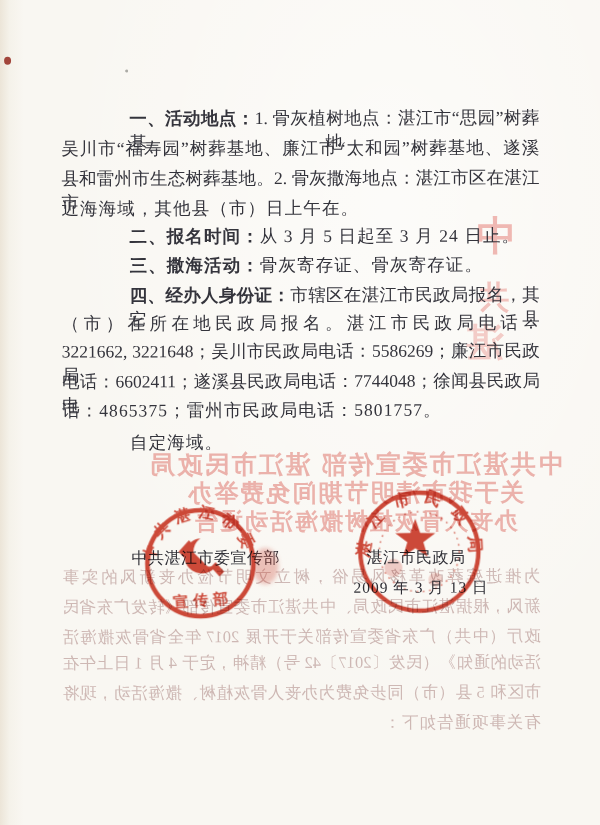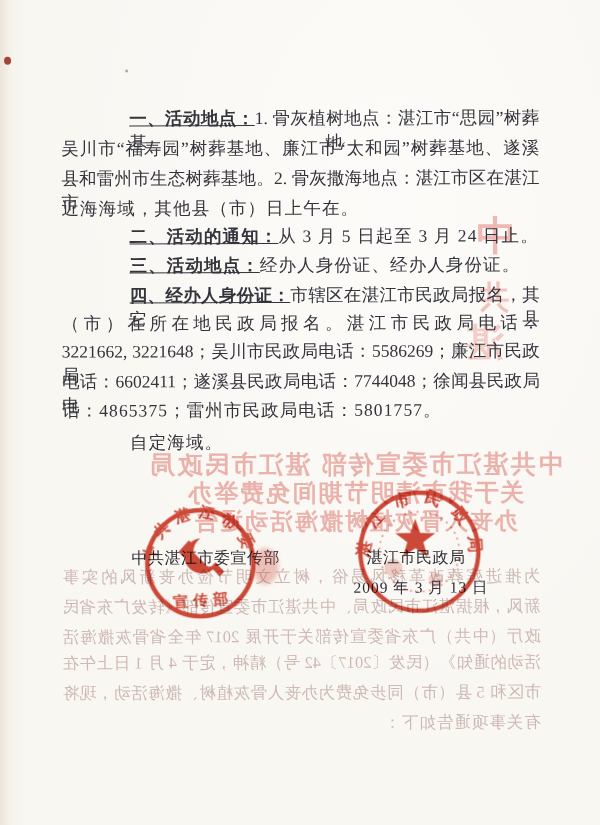--- a/index.html
+++ b/index.html
@@ -12,21 +12,21 @@
       #f9f7f2;
   }
   .tilt{position:absolute;inset:0;transform:rotate(-0.15deg);}
   
   .doc-line{
     position:absolute;left:62px;width:478px;height:24px;line-height:24px;
     font-size:17.5px;color:#34343c;letter-spacing:1.1px;white-space:nowrap;
   }
   .doc-line.indent{left:130px;width:410px;}
   .doc-line.just{text-align:justify;text-align-last:justify;letter-spacing:normal;white-space:normal;}
-  .seg-b{font-weight:700;text-decoration:underline;}
+  .seg-b{font-weight:700;}
   
   .sig{position:absolute;font-size:16px;color:#2e2e35;letter-spacing:.5px;white-space:nowrap;}
   .date{position:absolute;font-size:15.5px;color:#2e2e35;letter-spacing:1px;white-space:nowrap;}
   
   .ghost{transform:scaleX(-1);pointer-events:none;}
   .ghost-title{
     position:absolute;left:105px;width:500px;text-align:center;white-space:nowrap;
     font-family:"Liberation Sans","DejaVu Sans",sans-serif;font-weight:700;
     color:#e1837a;opacity:.6;letter-spacing:2px;
   }
@@ -64,22 +64,22 @@
         <div class="ghost margin-char" style="left: 474px; top: 216px; font-size: 40px; opacity: 0.8;">中</div>
         <div class="ghost margin-char" style="left: 478px; top: 282px; font-size: 31px; opacity: 0.68;">共</div>
         <div class="ghost margin-char" style="left: 466px; top: 324px; font-size: 38px; opacity: 0.56;">湛</div>
       </div>
 
     <div id="body-lines">
         <div class="doc-line just indent" style="top: 106px;"><span class="seg-b">一、活动地点：</span><span>1. 骨灰植树地点：湛江市“思园”树葬基地、</span></div>
         <div class="doc-line just" style="top: 136px;"><span>吴川市“福寿园”树葬基地、廉江市“太和园”树葬基地、遂溪</span></div>
         <div class="doc-line just" style="top: 166px;"><span>县和雷州市生态树葬基地。2. 骨灰撒海地点：湛江市区在湛江市</span></div>
         <div class="doc-line" style="top: 196px;"><span>近海海域，其他县（市）日上午在。</span></div>
-        <div class="doc-line indent" style="top: 224px;"><span class="seg-b">二、活动的通知：</span><span>从 3 月 5 日起至 3 月 24 日止。</span></div>
-        <div class="doc-line indent" style="top: 253px;"><span class="seg-b">三、活动地点：</span><span>经办人身份证、经办人身份证。</span></div>
+        <div class="doc-line indent" style="top: 224px;"><span class="seg-b">二、报名时间：</span><span>从 3 月 5 日起至 3 月 24 日止。</span></div>
+        <div class="doc-line indent" style="top: 253px;"><span class="seg-b">三、撒海活动：</span><span>骨灰寄存证、骨灰寄存证。</span></div>
         <div class="doc-line just indent" style="top: 283px;"><span class="seg-b">四、经办人身份证：</span><span>市辖区在湛江市民政局报名，其它县</span></div>
         <div class="doc-line just" style="top: 311px;"><span>（市）在所在地民政局报名。湛江市民政局电话：</span></div>
         <div class="doc-line just" style="top: 339px;"><span>3221662, 3221648；吴川市民政局电话：5586269；廉江市民政局</span></div>
         <div class="doc-line just" style="top: 369px;"><span>电话：6602411；遂溪县民政局电话：7744048；徐闻县民政局电</span></div>
         <div class="doc-line" style="top: 398px;"><span>话：4865375；雷州市民政局电话：5801757。</span></div>
         <div class="doc-line indent" style="top: 430px;"><span>自定海域。</span></div>
       </div>
 
     <div class="sig" style="left:131px;top:548px;">中共湛江市委宣传部</div>
     <div class="sig" style="left:366px;top:548px;">湛江市民政局</div>

